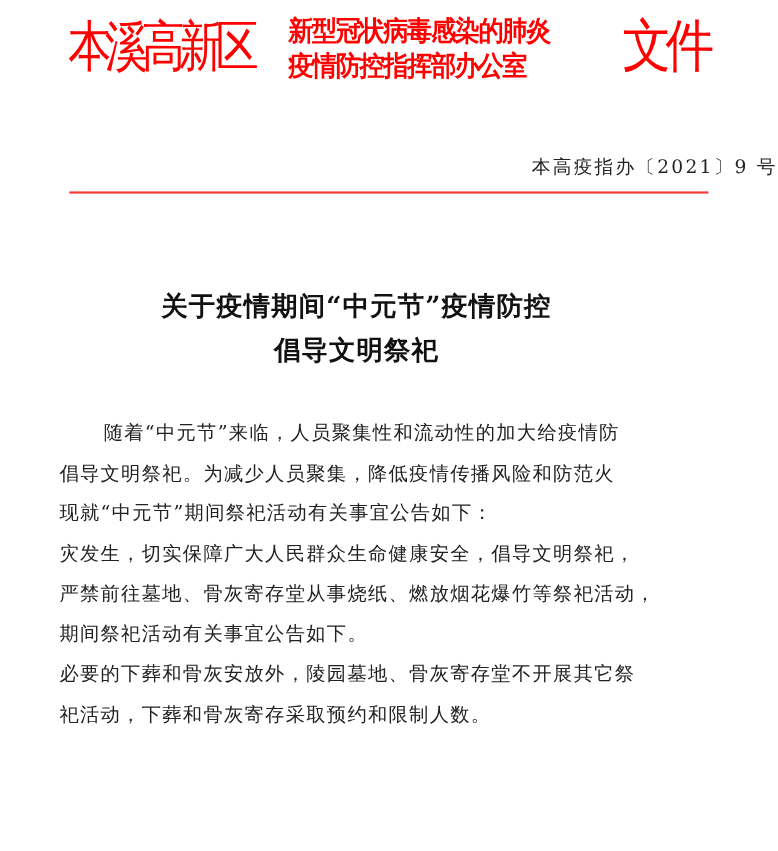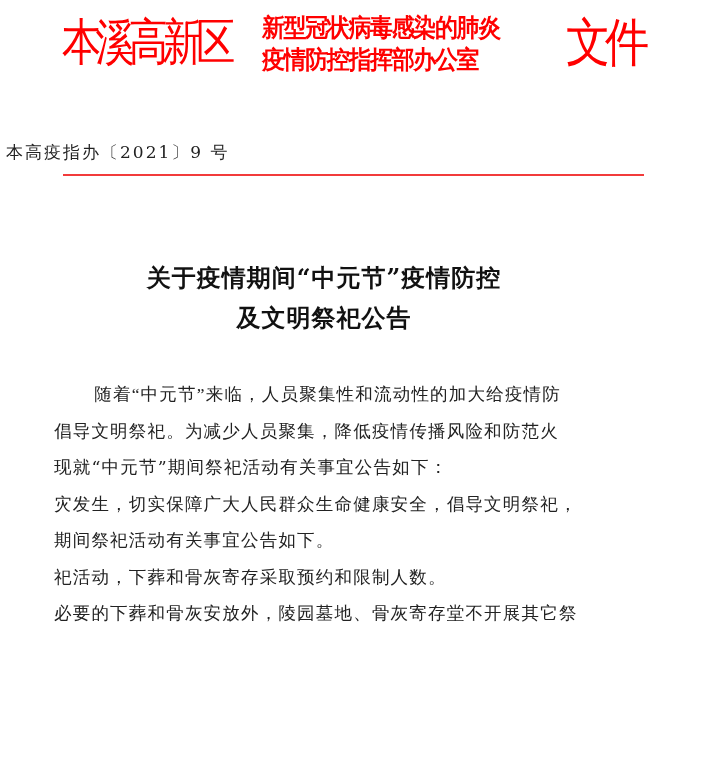--- a/index.html
+++ b/index.html
@@ -61,21 +61,21 @@
       letter-spacing: -6px;
       transform: scaleX(0.85);
       transform-origin: left center;
       white-space: nowrap;
     }
     .docnum {
       position: absolute;
       left: 0;
       width: 707px;
       top: 140px;
-      text-align: left;
+      text-align: right;
       font-size: 17px;
       line-height: 24px;
       color: #222;
       letter-spacing: 2px;
       padding-left: 6px;
       box-sizing: border-box;
     }
     .red-rule {
       position: absolute;
       left: 63px;
@@ -105,51 +105,52 @@
       line-height: 36.5px;
       color: #222;
       letter-spacing: 1.2px;
     }
     .para {
       margin: 0;
       text-indent: 2em;
       text-align: justify;
     }
     .para .line { display: block; white-space: nowrap; }
-    .para .line.first { text-indent: 0; padding-left: 2.3em; font-family: Liberation Serif, serif; }
+    .para .line.first { text-indent: 0; padding-left: 2.3em; }
     .para .line.rest { text-indent: 0; }
   </style>
 </head>
 <body>
 
 <div class="masthead">
   <div class="mast-left">本溪高新区</div>
   <div class="mast-mid">
     <div>新型冠状病毒感染的肺炎</div>
     <div>疫情防控指挥部办公室</div>
   </div>
   <div class="mast-right">文件</div>
 </div>
 
 <div class="docnum">本高疫指办〔2021〕9 号</div>
 
 <div class="red-rule"></div>
 
 <div class="title">
   <div>关于疫情期间“中元节”疫情防控</div>
-  <div>及文明祭祀公告</div>
+  <div>倡导文明祭祀</div>
 </div>
 
 <div class="body-text">
   <p class="para">
     <span class="line first">随着“中元节”来临，人员聚集性和流动性的加大给疫情防</span>
     <span class="line rest">倡导文明祭祀。为减少人员聚集，降低疫情传播风险和防范火</span>
     <span class="line rest">现就“中元节”期间祭祀活动有关事宜公告如下：</span>
     <span class="line rest">灾发生，切实保障广大人民群众生命健康安全，倡导文明祭祀，</span>
   </p>
   <p class="para">
+    <span class="line rest">严禁前往墓地、骨灰寄存堂从事烧纸、燃放烟花爆竹等祭祀活动，</span>
     <span class="line rest">期间祭祀活动有关事宜公告如下。</span>
   </p>
   <p class="para">
+    <span class="line rest">必要的下葬和骨灰安放外，陵园墓地、骨灰寄存堂不开展其它祭</span>
     <span class="line rest">祀活动，下葬和骨灰寄存采取预约和限制人数。</span>
-    <span class="line rest">必要的下葬和骨灰安放外，陵园墓地、骨灰寄存堂不开展其它祭</span>
   </p>
 </div>
 
 </body></html>

